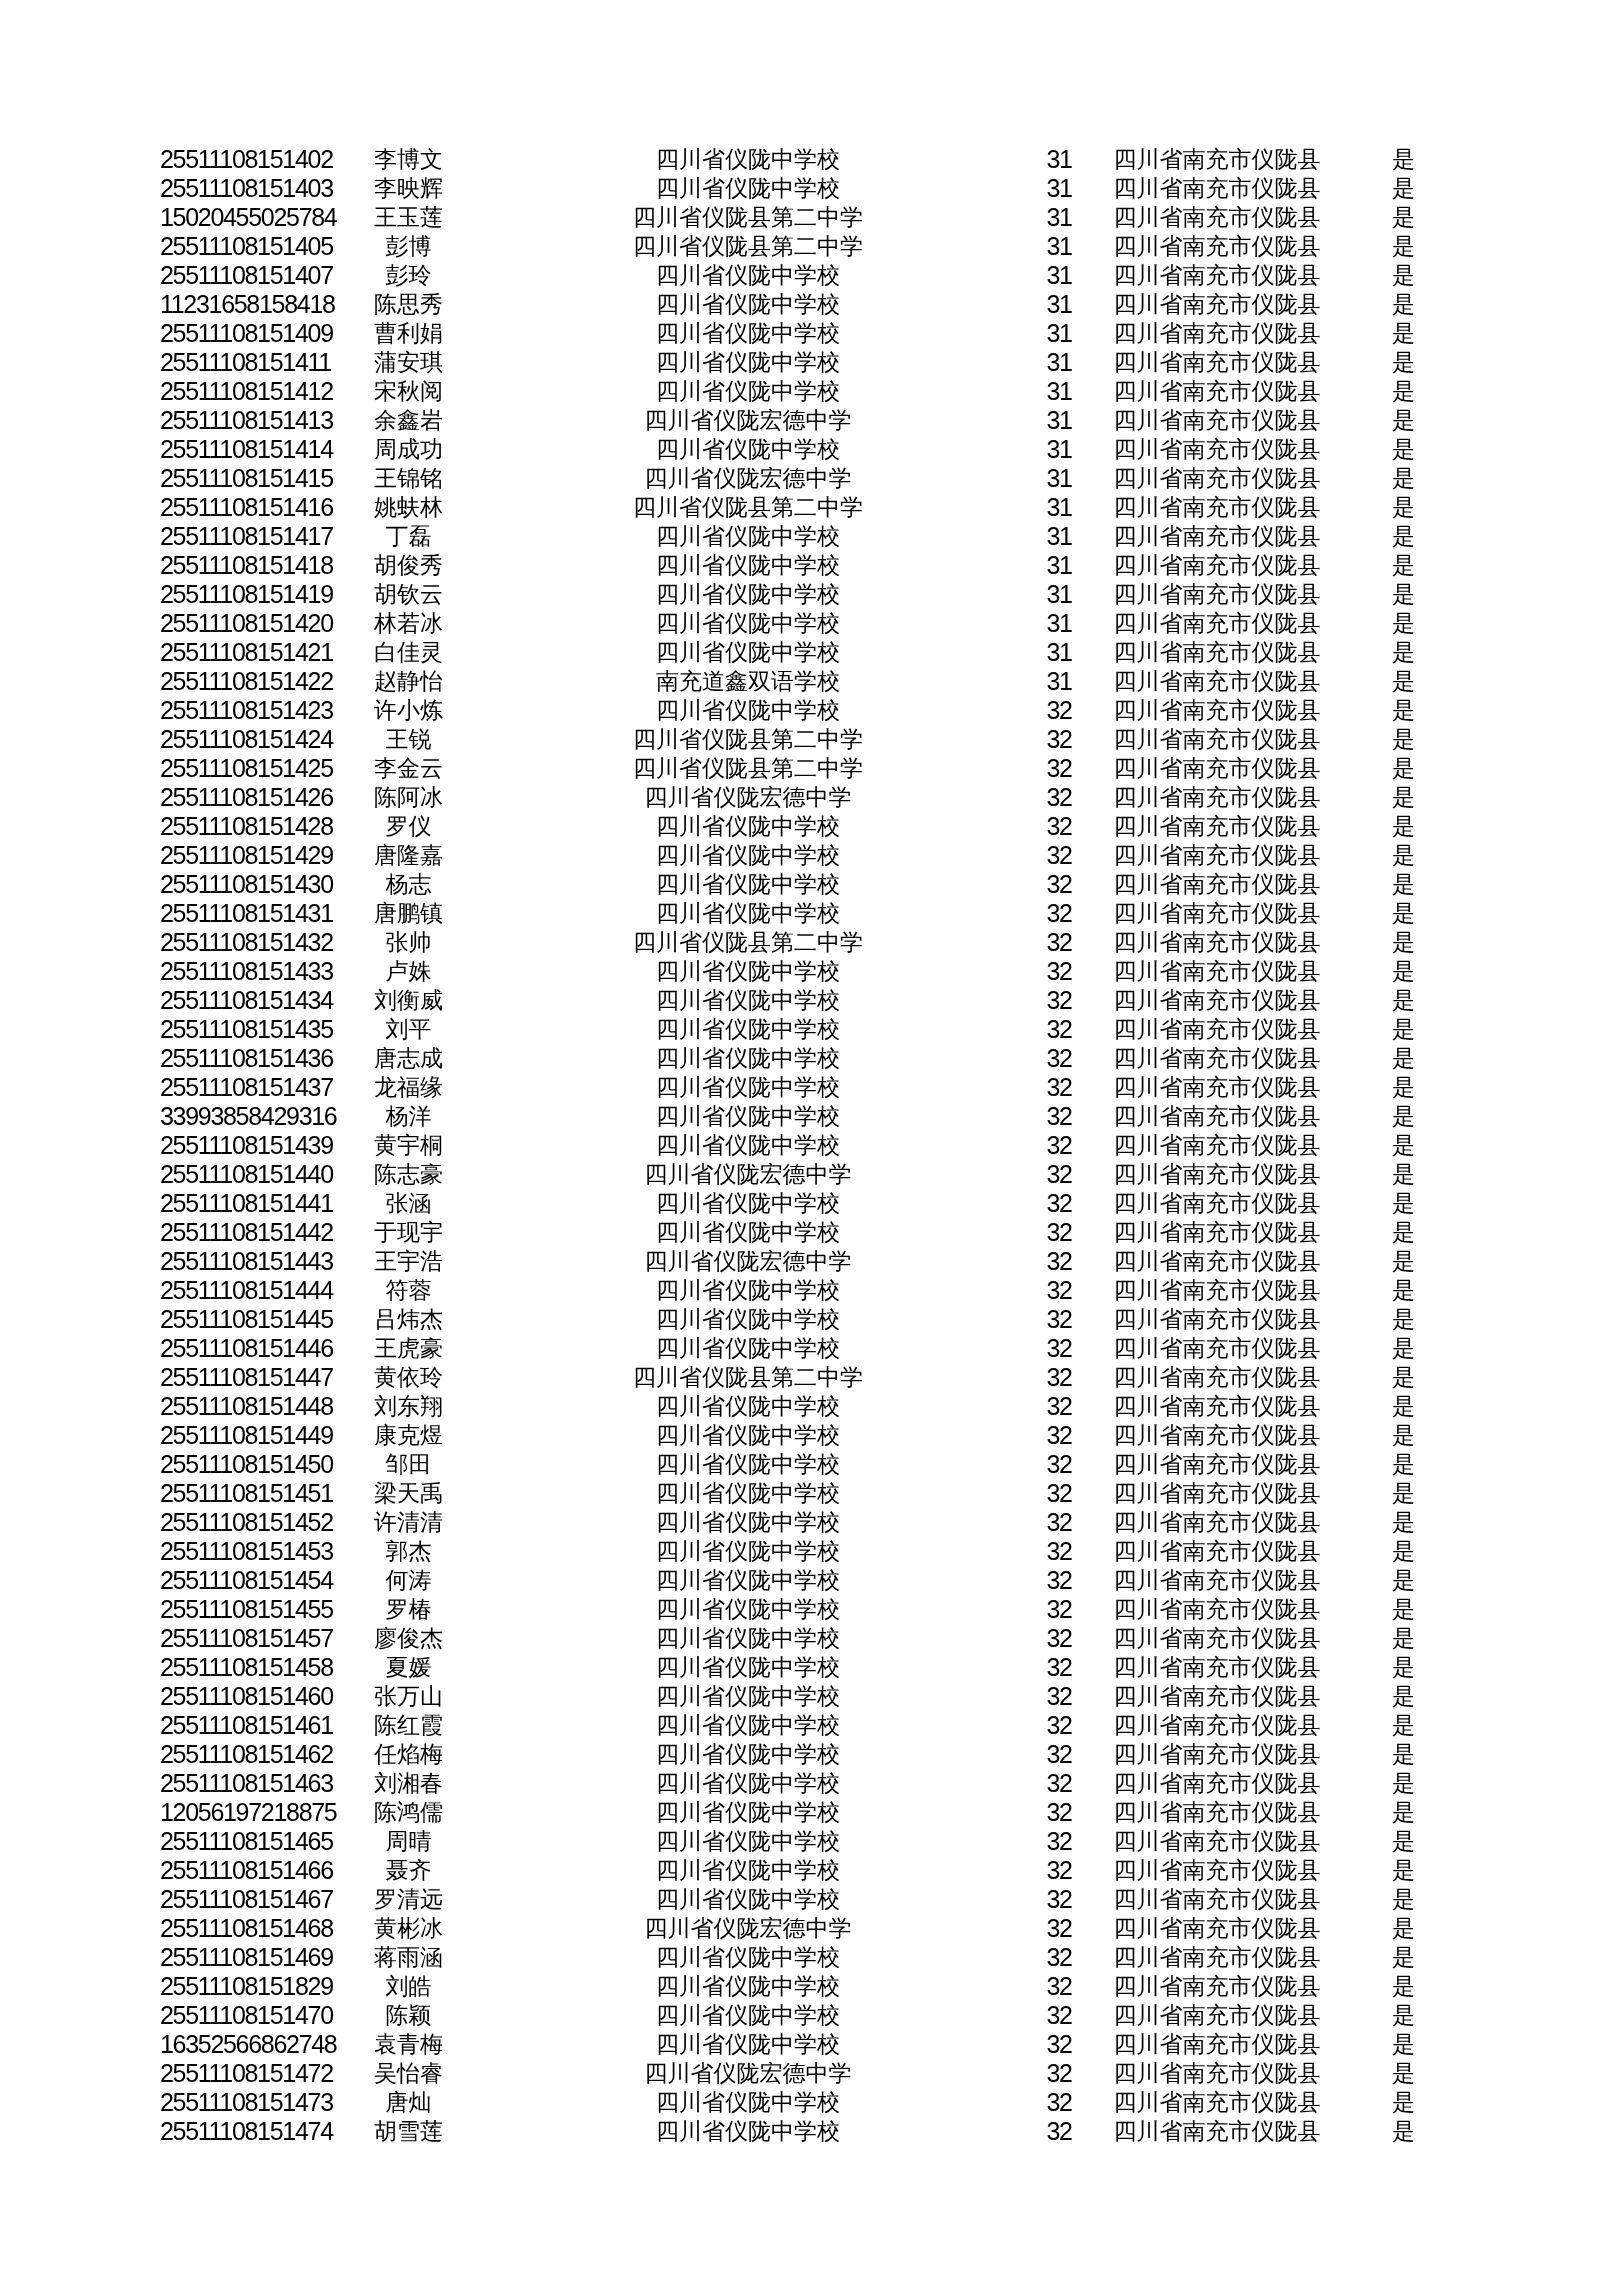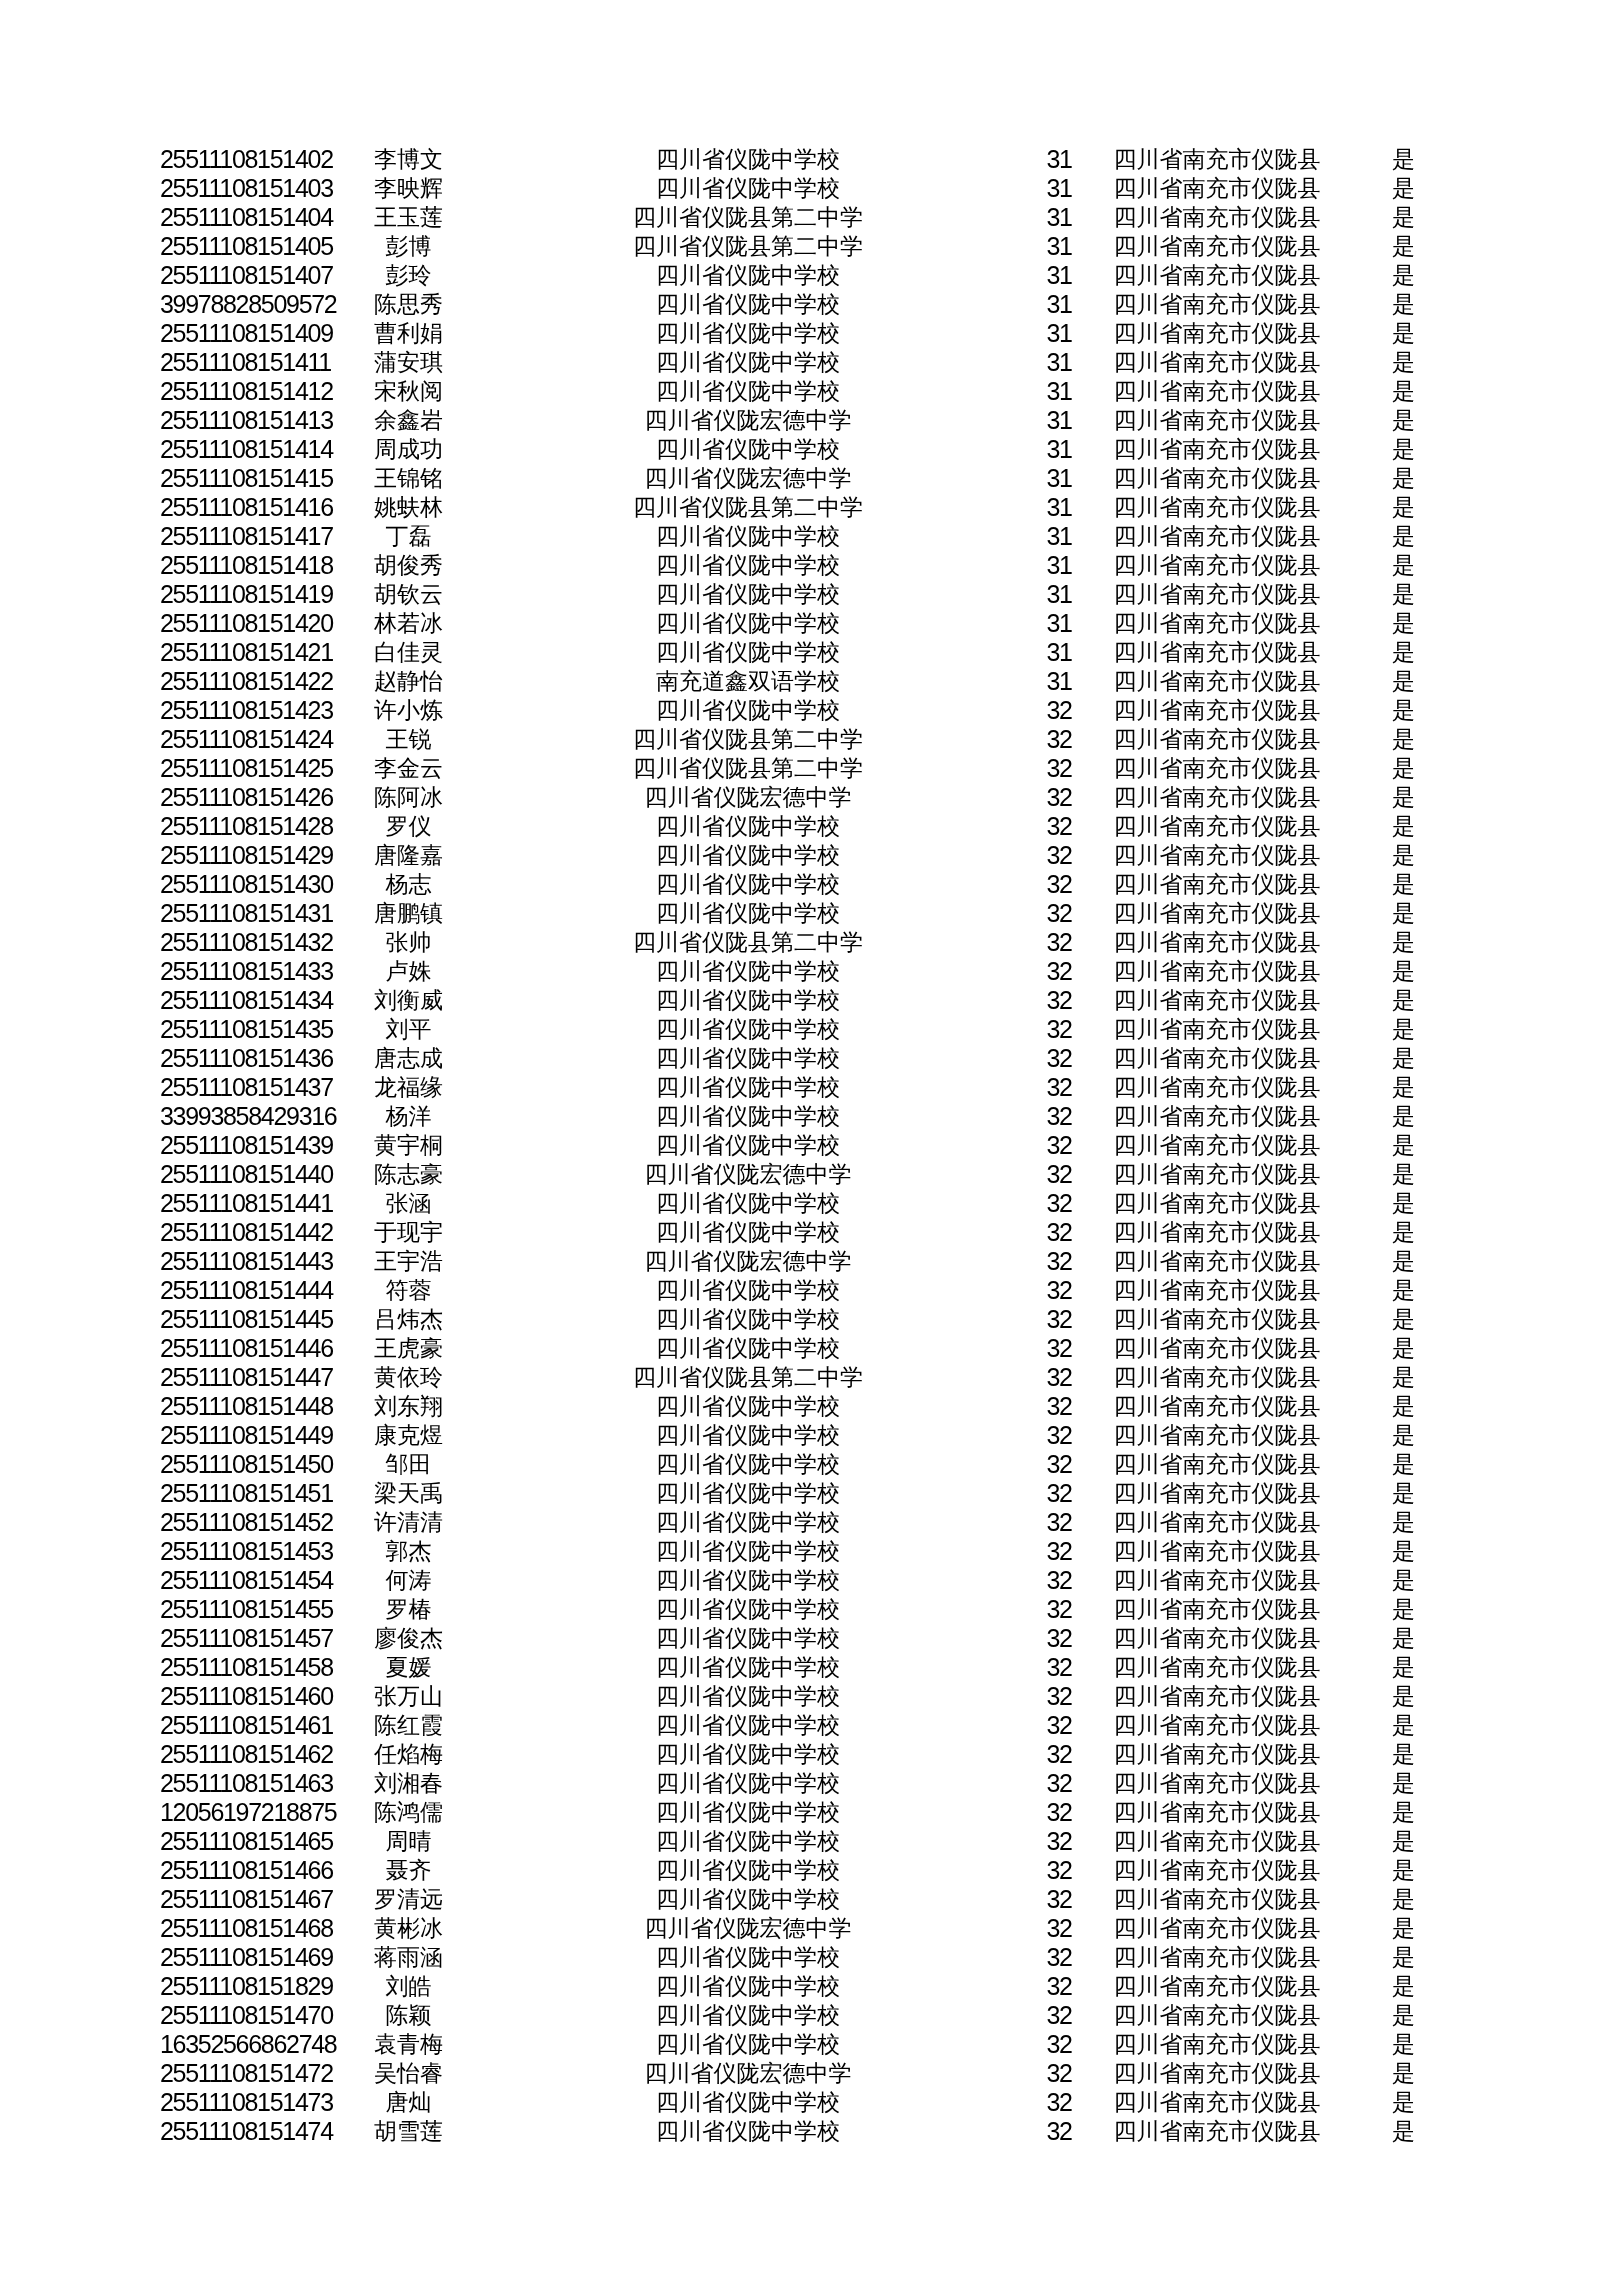--- a/index.html
+++ b/index.html
@@ -40,21 +40,21 @@
   <div class="row">
     <div class="cell num c-id">25511108151403</div>
     <div class="cell zh  c-name">李映辉</div>
     <div class="cell zh  c-school">四川省仪陇中学校</div>
     <div class="cell num c-num">31</div>
     <div class="cell zh  c-region">四川省南充市仪陇县</div>
     <div class="cell zh  c-yes">是</div>
   </div>
 
   <div class="row">
-    <div class="cell num c-id">25511108151404</div>
+    <div class="cell num c-id">15020455025784</div>
     <div class="cell zh  c-name">王玉莲</div>
     <div class="cell zh  c-school">四川省仪陇县第二中学</div>
     <div class="cell num c-num">31</div>
     <div class="cell zh  c-region">四川省南充市仪陇县</div>
     <div class="cell zh  c-yes">是</div>
   </div>
 
   <div class="row">
     <div class="cell num c-id">25511108151405</div>
     <div class="cell zh  c-name">彭博</div>
@@ -67,21 +67,21 @@
   <div class="row">
     <div class="cell num c-id">25511108151407</div>
     <div class="cell zh  c-name">彭玲</div>
     <div class="cell zh  c-school">四川省仪陇中学校</div>
     <div class="cell num c-num">31</div>
     <div class="cell zh  c-region">四川省南充市仪陇县</div>
     <div class="cell zh  c-yes">是</div>
   </div>
 
   <div class="row">
-    <div class="cell num c-id">39978828509572</div>
+    <div class="cell num c-id">11231658158418</div>
     <div class="cell zh  c-name">陈思秀</div>
     <div class="cell zh  c-school">四川省仪陇中学校</div>
     <div class="cell num c-num">31</div>
     <div class="cell zh  c-region">四川省南充市仪陇县</div>
     <div class="cell zh  c-yes">是</div>
   </div>
 
   <div class="row">
     <div class="cell num c-id">25511108151409</div>
     <div class="cell zh  c-name">曹利娟</div>

